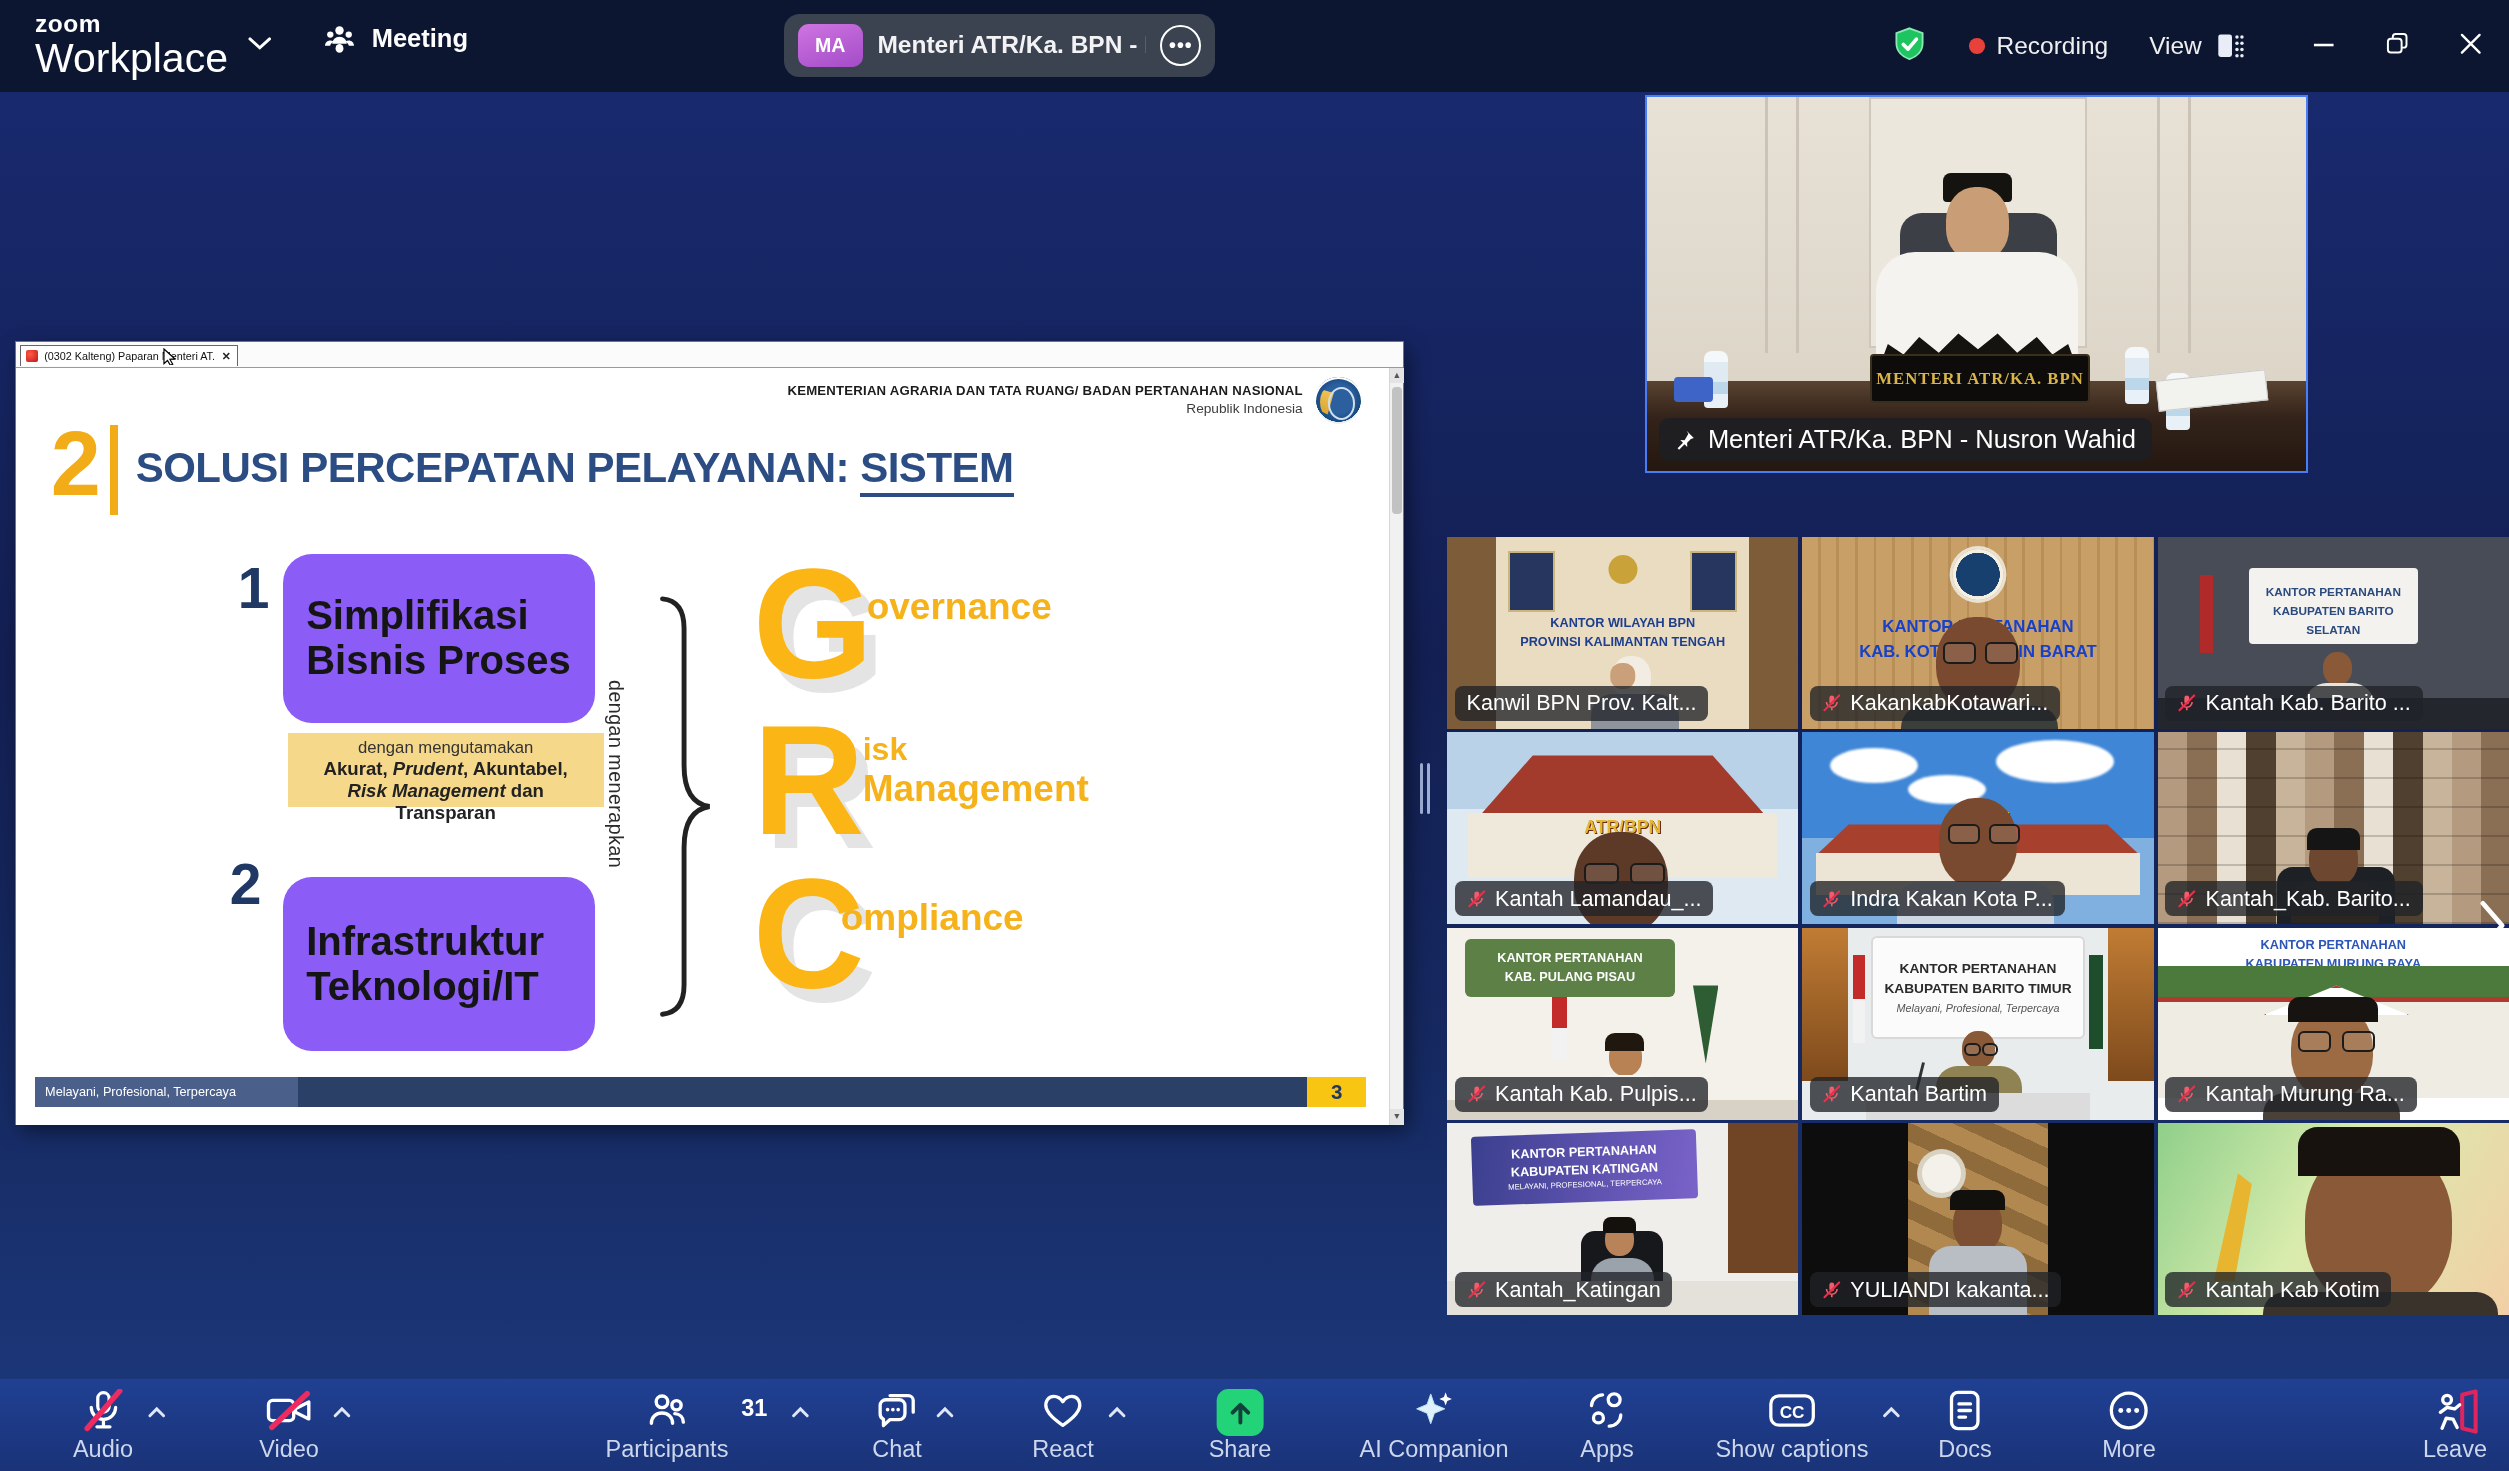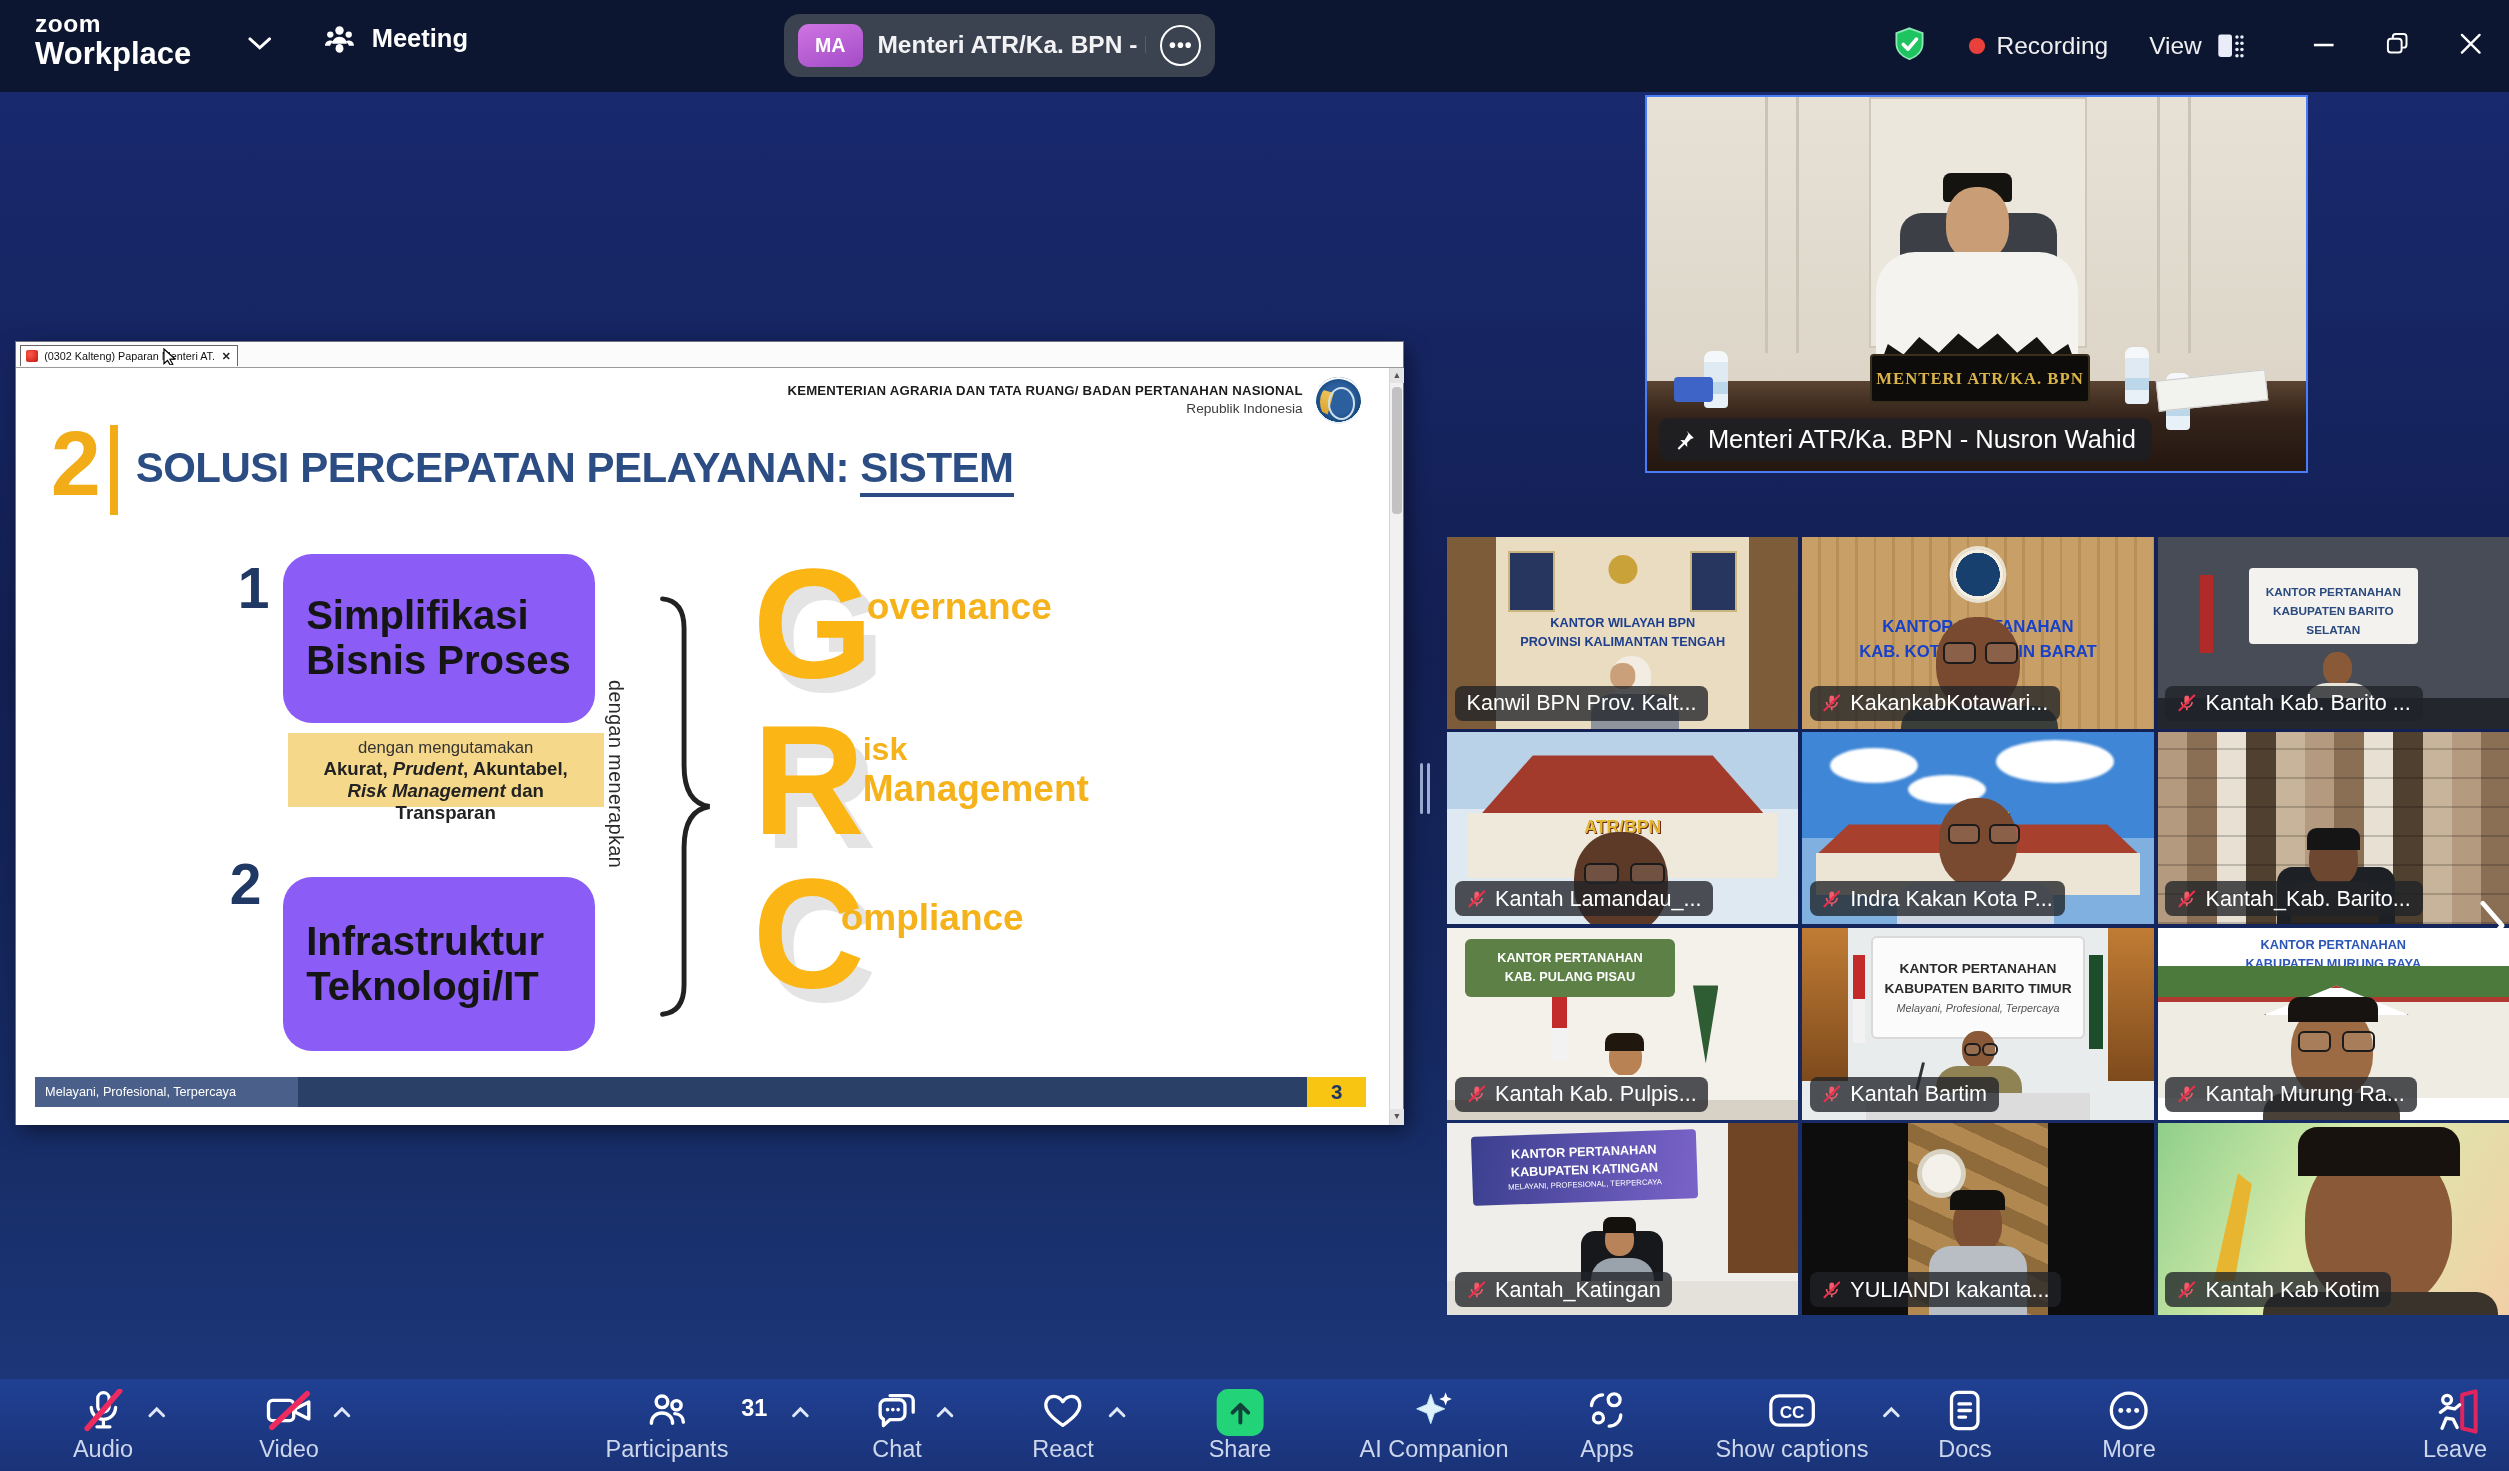--- a/index.html
+++ b/index.html
@@ -5,21 +5,21 @@
   html,body{margin:0;padding:0;background:#000;}
   .app{position:relative;width:2509px;height:1471px;overflow:hidden;
        font-family:"Liberation Sans",sans-serif;
        background:linear-gradient(180deg,#2a45b2 0px,#18296e 88px,#131f52 45%,#15285f 70%,#1d3a7e 100%);}
   .abs{position:absolute;}
 
   
   .titlebar{position:absolute;left:0;top:0;width:2509px;height:92px;background:#0c1631;z-index:40;}
   .logo{position:absolute;left:35px;top:11.8px;color:#fff;line-height:1.0;}
   .logo .l1{font-size:24.5px;font-weight:700;letter-spacing:0.5px;}
-  .logo .l2{font-size:31px;font-weight:700;margin-top:2px;text-align:right;}
+  .logo .l2{font-size:41px;font-weight:400;margin-top:2px;text-align:right;}
   .tb-chev{position:absolute;left:247px;top:35px;}
   .meeting-tab{position:absolute;left:323px;top:23.5px;display:flex;align-items:center;gap:15.7px;color:#fff;}
   .meeting-tab .mlabel{font-size:25.5px;font-weight:600;}
   .meet-pill{position:absolute;left:784px;top:13.7px;width:431px;height:63px;border-radius:15.7px;
              background:#3b4250;display:flex;align-items:center;gap:14.7px;padding:0 13.7px;box-sizing:border-box;}
   .ma-avatar{width:65px;height:43px;border-radius:10.8px;background:linear-gradient(160deg,#cf74e2,#a34cc7);
              color:#fff;font-size:19.6px;font-weight:700;display:flex;align-items:center;justify-content:center;}
   .meet-title{color:#f3f3f5;font-size:24.5px;font-weight:600;white-space:nowrap;overflow:hidden;flex:1;}
   .ellipsis-btn{width:37px;height:37px;border:2.5px solid #fff;border-radius:50%;color:#fff;
                 display:flex;align-items:center;justify-content:center;font-size:19.6px;font-weight:700;letter-spacing:1px;flex:none;}

